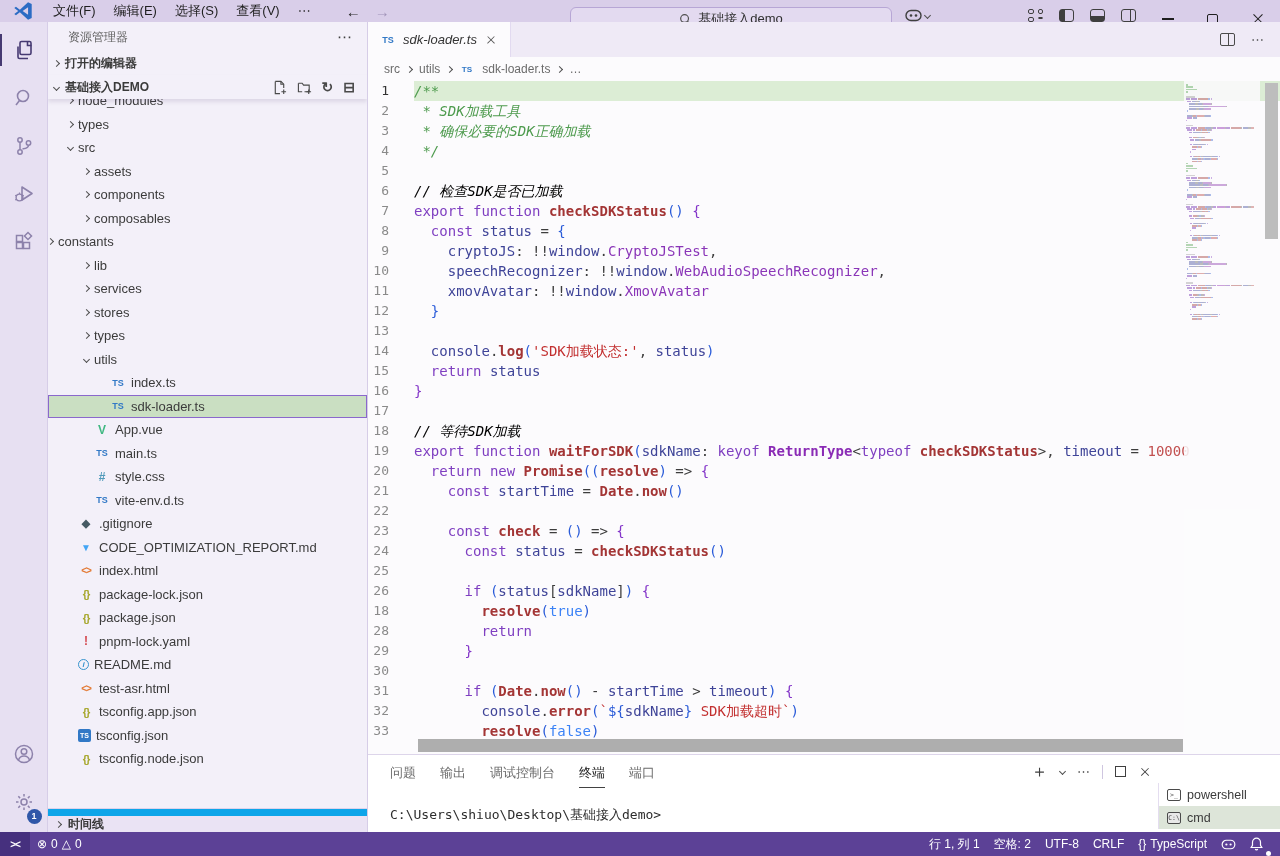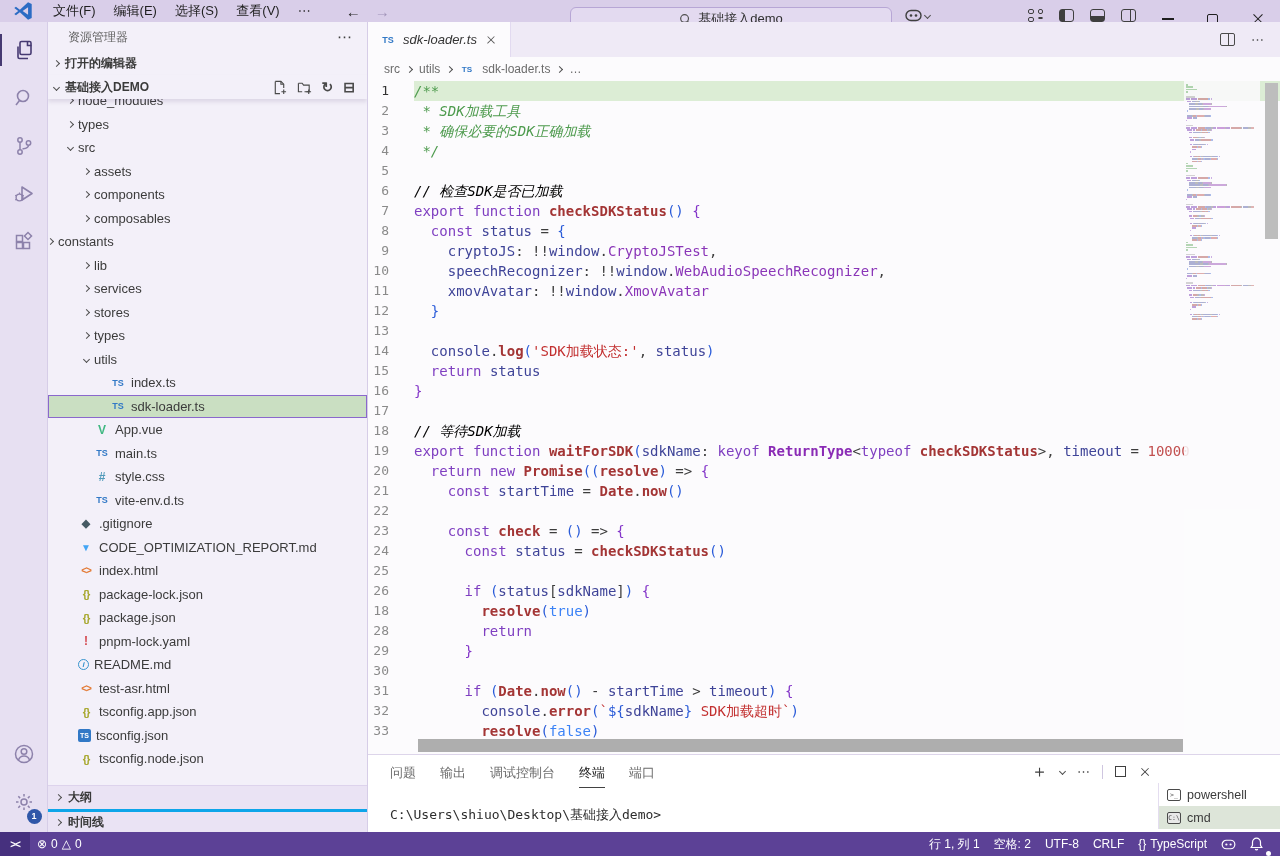--- a/index.html
+++ b/index.html
@@ -59,21 +59,21 @@
   .ic-tsbox{background:#3178c6;color:#fff;font-size:7px;width:13px;height:13px;border-radius:2px;display:inline-flex;align-items:center;justify-content:center}
   .ic-vue{color:#41b883;font-size:12px}
   .ic-css{color:#519aba;font-size:12px;font-weight:bold}
   .ic-git{color:#455a64;font-size:11px}
   .ic-md{color:#42a5f5;font-size:10px}
   .ic-html{color:#e37933;font-size:10px;letter-spacing:-1px}
   .ic-json{color:#a8a830;font-size:11px;letter-spacing:-1px}
   .ic-yaml{color:#d44950;font-size:12px}
   .ic-info{color:#3794ce;border:1.2px solid #3794ce;border-radius:50%;width:11px;height:11px;font-size:8px;line-height:10px;text-align:center;font-style:italic;font-weight:bold}
   .sb-foot{flex-shrink:0;border-top:1px solid #ddd3ec;background:#eae3f4}
-  .sb-foot .frow{height:23px;display:flex;align-items:center;gap:7px;padding-left:8px;font-weight:bold;font-size:12px;color:#3a3a3a;border-top:3px solid #0ea5e9}
+  .sb-foot .frow{height:23px;display:flex;align-items:center;gap:7px;padding-left:8px;font-weight:bold;font-size:12px;color:#3a3a3a;border-top:7px solid #0ea5e9}
 
   
   .editor-col{flex:1;display:flex;flex-direction:column;min-width:0;background:#fcfbfd}
   .tabsbar{height:35px;background:#efeaf6;display:flex;align-items:stretch;flex-shrink:0;position:relative}
   .tab{background:#fcfbfd;display:flex;align-items:center;gap:7px;padding:0 12px;font-size:13px;border-right:1px solid #e2daf0;color:#333}
   .tab .lbl{font-style:italic}
   .tab .tclose{color:#555;transform:scale(.75)}
   .tabs-actions{margin-left:auto;display:flex;align-items:center;gap:16px;padding-right:16px;color:#4a4a4a}
   .split-icon{width:15px;height:13px;border:1.4px solid #4a4a4a;border-radius:2px;position:relative}
   .split-icon::before{content:"";position:absolute;left:50%;top:0;bottom:0;width:1.4px;background:#4a4a4a}
@@ -377,24 +377,20 @@
           <div class="trow" style="padding-left: 30px;">
             <span class="ficon ic-tsbox">TS</span>
             <span>tsconfig.json</span>
           </div>
           <div class="trow" style="padding-left: 30px;">
             <span class="ficon ic-json">{}</span>
             <span>tsconfig.node.json</span>
           </div>
         </div>
       <div class="sb-foot">
-        <div class="frow" style="border-top:none">
-          <span class="chev sm"></span>
-          <span>大纲</span>
-        </div>
         <div class="frow">
           <span class="chev sm"></span>
           <span>时间线</span>
         </div>
       </div>
     </div>
 
     <div class="editor-col">
       <div class="tabsbar">
         <div class="tab">

